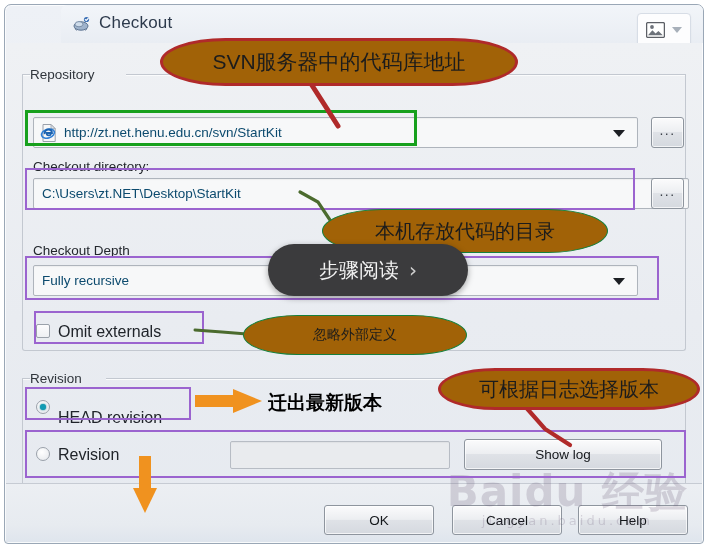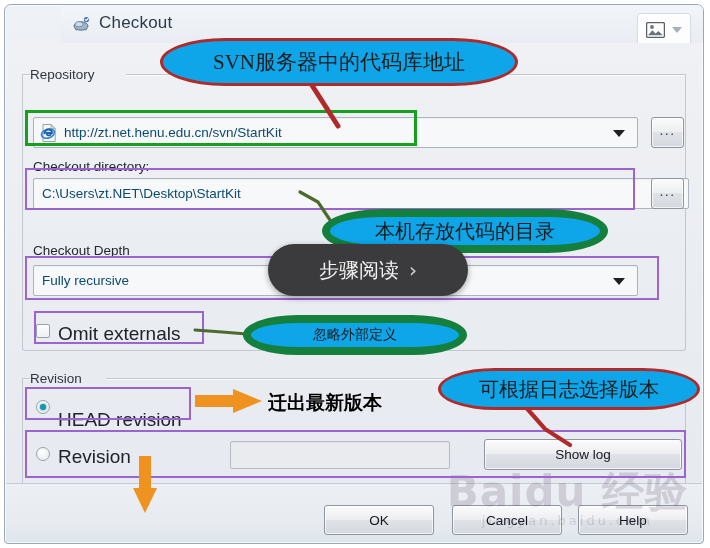--- a/index.html
+++ b/index.html
@@ -123,44 +123,44 @@
     border-radius: 50%;
     background: radial-gradient(circle at 40% 35%, #ffffff 0%, #eceef1 70%);
     border: 1px solid #9aa1aa;
   }
   .rad.on::after {
     content: ""; position: absolute; left: 3px; top: 3px;
     width: 6px; height: 6px; border-radius: 50%;
     background: #119bb3;
     box-shadow: 0 0 2px #0d7f93;
   }
-  .ctl-label { position: absolute; font-size: 19px; color: #20242a; }
+  .ctl-label { position: absolute; font-size: 16px; color: #20242a; }
 
   
   #btm-sep {
     position: absolute; left: 0; right: 0; bottom: 58px; height: 1px;
     background: #c6cbd3; box-shadow: 0 1px 0 #fafbfc;
   }
   #btm-strip {
     position: absolute; left: 0; right: 0; bottom: 0; height: 58px;
     background: linear-gradient(180deg,#eceff3 0%,#e7ebf0 70%,#dfe5ed 100%);
   }
 
   
   .bubble {
     position: absolute; box-sizing: border-box;
-    background: #0ea5e9;
+    background: #a16207;
     border-radius: 50%/50%;
     display: flex; align-items: center; justify-content: center;
-    font-family: Liberation Serif, serif;
+    font-family: Liberation Sans, sans-serif;
     color: #1c1c1c;
     white-space: nowrap;
   }
   .bubble.red { border: 3px solid #b02a2a; border-radius: 120px/44px; }
-  .bubble.green { border: 8px solid #15803d; border-radius: 120px/44px; }
+  .bubble.green { border: 1px solid #15803d; border-radius: 120px/44px; }
 
   .hl { position: absolute; box-sizing: border-box; border: 2.5px solid #9b64cf; }
   .hl.green { border: 3px solid #17a01d; }
 
   .red-text {
     position: absolute; color: #000000; font-weight: bold;
     font-family: "DejaVu Sans", sans-serif; white-space: nowrap;
   }
 
   svg.anno { position: absolute; left: 0; top: 0; width: 710px; height: 548px; pointer-events: none; }
@@ -263,21 +263,21 @@
     <div class="rad on" style="left:30px; top:357px;"></div>
     <div class="ctl-label" style="left:52px; top:356px;margin-top:10px;">HEAD revision</div>
 
     <div class="rad" style="left:30px; top:404px;"></div>
     <div class="ctl-label" style="left:52px; top:403px;">Revision</div>
 
     <div class="inp disabled" style="left:224px; top:398px; width:220px; height:28px;">
       <span class="txt"></span>
     </div>
 
-    <div class="btn" style="left:458px; top:396px; width:198px; height:31px;margin-left:20px;">Show log</div>
+    <div class="btn" style="left:458px; top:396px; width:198px; height:31px;">Show log</div>
 
     <div id="btm-sep"></div>
     <div id="btm-strip"></div>
 
     <div class="btn" style="left:318px; top:462px; width:110px; height:30px;">OK</div>
     <div class="btn" style="left:446px; top:462px; width:110px; height:30px;">Cancel</div>
     <div class="btn" style="left:572px; top:462px; width:110px; height:30px;">Help</div>
 
     <div id="watermark">
       <div class="w1">Baidu 经验</div>

